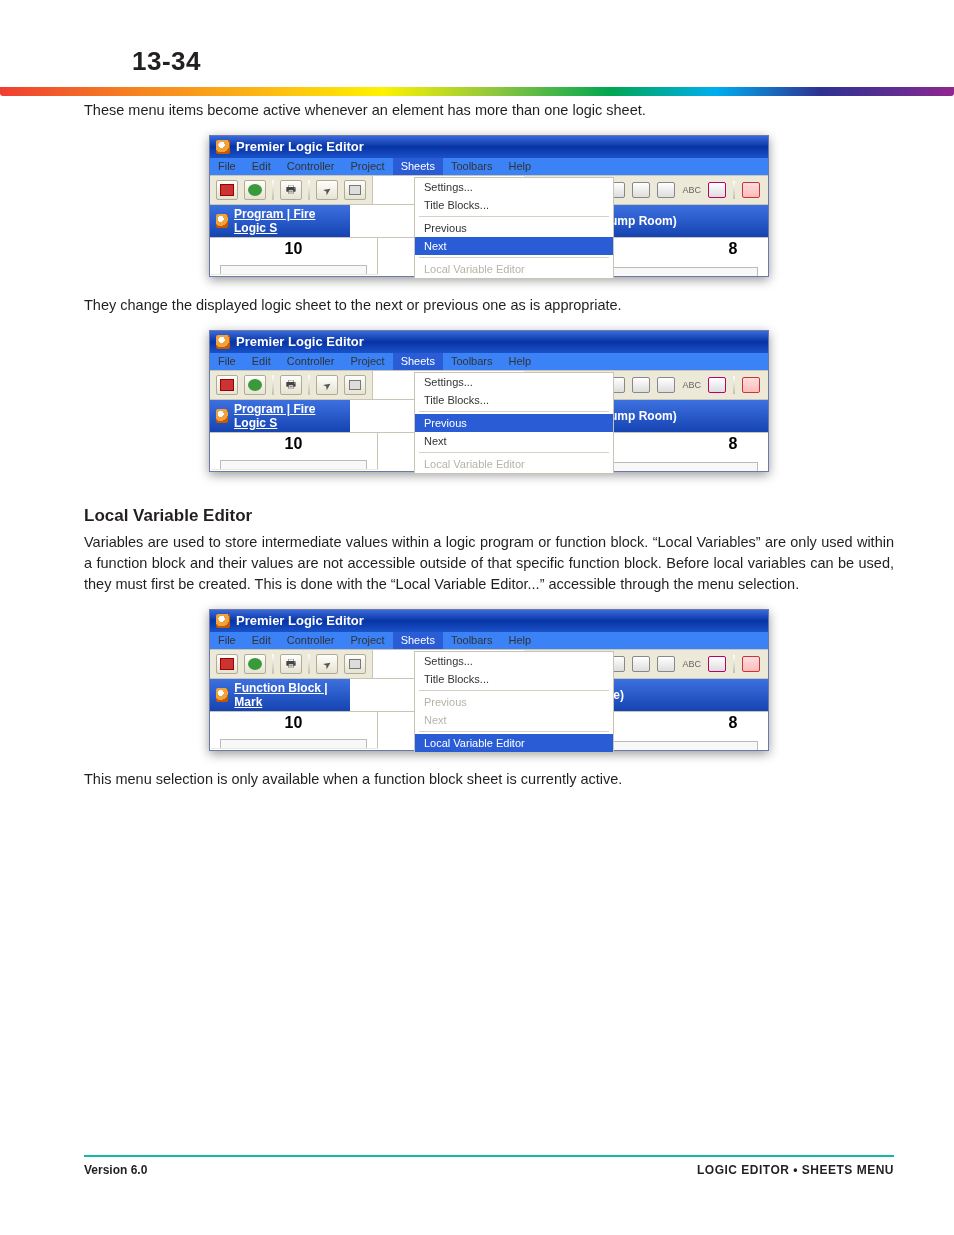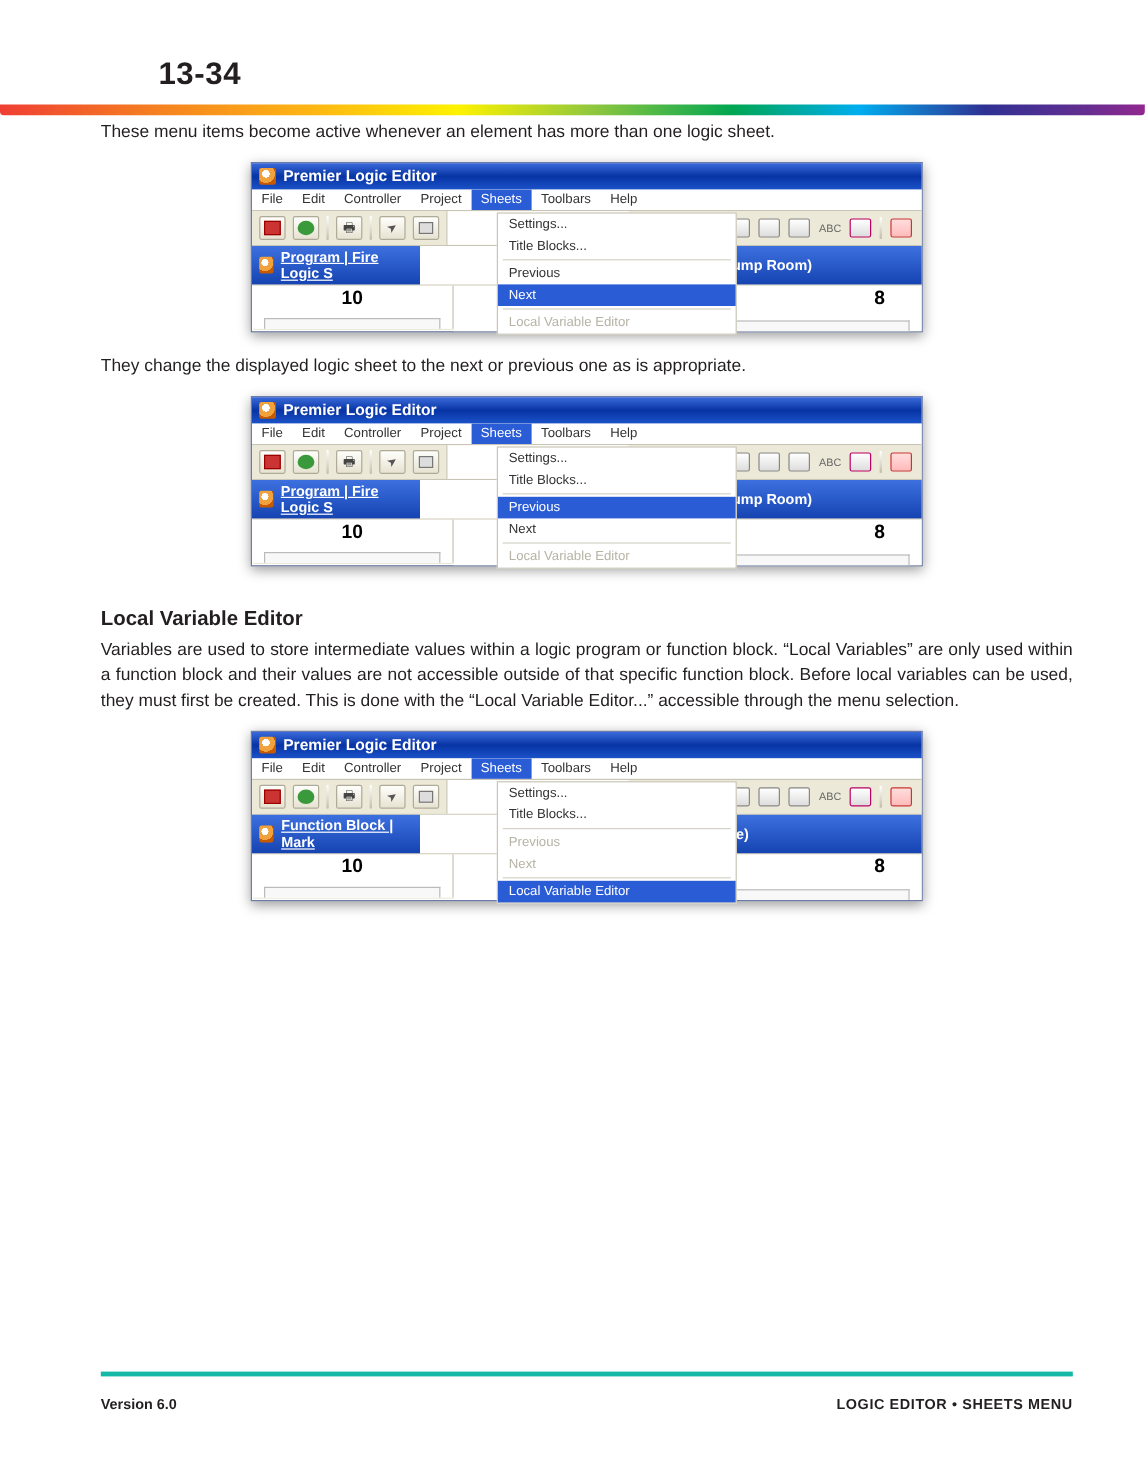--- a/index.html
+++ b/index.html
@@ -80,21 +80,21 @@
     gap: 6px;
   }
   .tb-icon {
     width: 14px; height: 14px;
     display: inline-block;
     background: radial-gradient(circle at 40% 35%, #fff 0 25%, #f2a23c 26% 60%, #c65a00 61% 100%);
     border-radius: 2px;
   }
   .menubar {
     display: flex;
-    background: #ffffff;
+    background: #3b82f6;
     border-bottom: 1px solid #c9c5b6;
   }
   .menubar span {
     padding: 2px 8px 3px 8px;
     color: #333;
   }
   .menubar span.sel {
     background: #2a5cd6;
     color: #fff;
   }
@@ -190,21 +190,21 @@
   .win{position:relative;}
   .dd-wrap{position:absolute;left:168px;top:41px;width:200px;margin-left:36px;}
   .dd-wrap .dropdown{border-top:1px solid #c9c5b6;}
 
   .row2 .mid-gap{width:200px;background:#fff;} 
   .row3 .mid-gap,.row4 .mid-gap{width:200px;}
 
   
   .footer{
     position:absolute;left:84px;right:60px;bottom:58px;
-    border-top:4px solid #14b8a6;padding-top:16px;
+    border-top:2px solid #14b8a6;padding-top:6px;
     display:flex;justify-content:space-between;
     font-family:"Arial Black",Arial,sans-serif;font-size:12px;font-weight:900;gap:32px;
   }
   .footer .r{letter-spacing:0.5px;}
 
   
   .plot-r .num{margin-left:120px;}
 </style>
 </head>
 <body>
@@ -427,19 +427,20 @@
         <div>Title Blocks...</div>
         <div class="hr"></div>
         <div class="disabled">Previous</div>
         <div class="disabled">Next</div>
         <div class="hr"></div>
         <div class="sel">Local Variable Editor</div>
       </div>
     </div>
   </div>
 
+  <p class="body">This menu selection is only available when a function block sheet is currently active.</p>
 
   <div class="footer">
     <span class="l">Version 6.0</span>
     <span class="r">LOGIC EDITOR • SHEETS MENU</span>
   </div>
 
 </div>
 
 </body></html>

